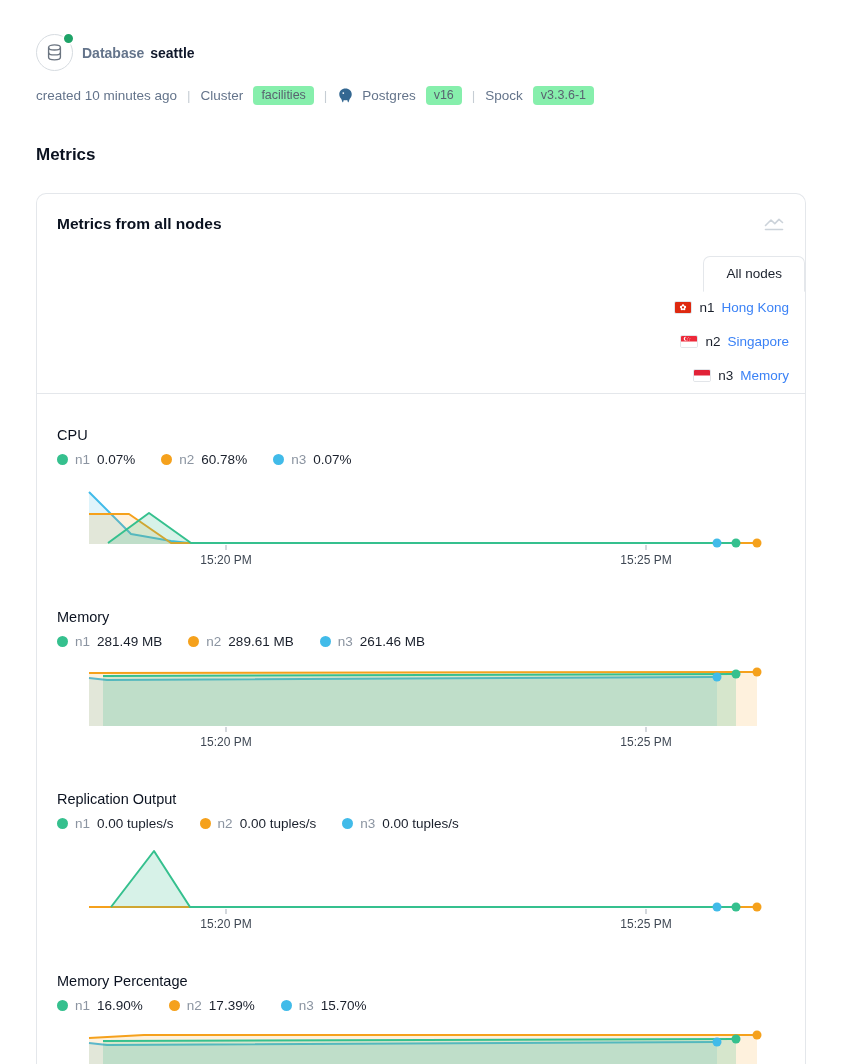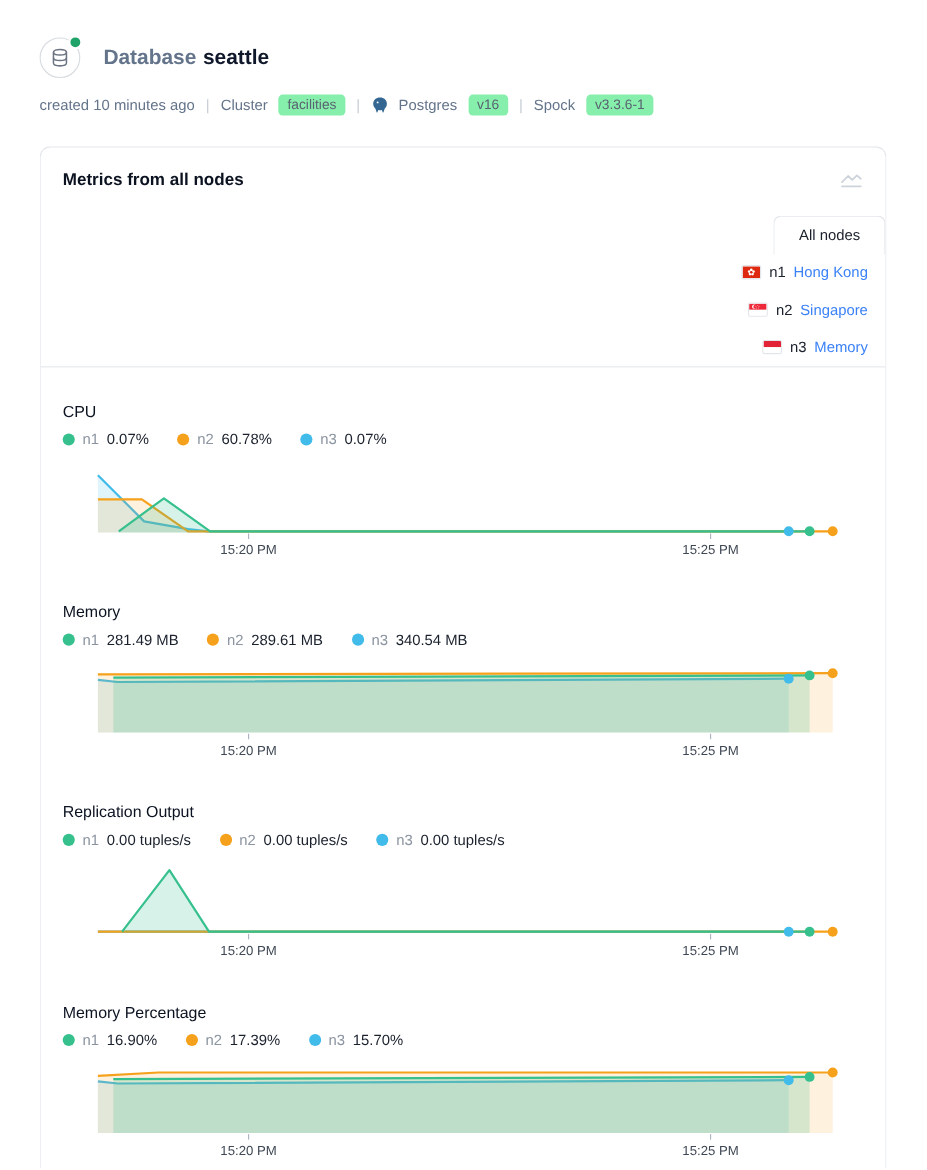--- a/index.html
+++ b/index.html
@@ -10,21 +10,21 @@
     color:#111827;
   }
   .page { padding:34px 37px 0 36px; }
 
   
   .title-row { display:flex; align-items:center; position:relative; }
   .avatar { position:relative; width:37px; height:37px; border:1px solid #d7dce1; border-radius:50%;
             display:flex; align-items:center; justify-content:center; background:#fff; }
   .status-dot { position:absolute; top:-3px; right:-3px; width:13px; height:13px; border-radius:50%;
                 border:2px solid #fff; }
-  .title-text { margin-left:21px; font-size:19px; }
+  .title-text { margin-left:9px; font-size:14px; }
   .type-label { color:#64748b; font-weight:600; }
   .db-name { color:#0f172a; font-weight:700; margin-left:6px; }
   .actions-btn { position:absolute; right:0; top:1px; display:flex; align-items:center; gap:9px;
                  background:#fff; border:1px solid #ccd3da; border-radius:8px; height:36px;
                  padding:0 15px; font-family:inherit; font-size:14px; font-weight:700; color:#111827; cursor:pointer; }
   .meta-row { display:flex; align-items:center; gap:10px; margin-top:15px; font-size:13.5px; color:#64748b; }
   .meta-sep { color:#c6cdd4; }
   .badge { background:#86efac; color:#596270; border-radius:4px; padding:2px 8px 3px; font-size:12.5px; }
   .pg-icon { display:inline-flex; margin-right:-2px; }
 
@@ -92,20 +92,21 @@
         <circle cx="8.9" cy="8.6" r="1.25" fill="#ffffff"></circle>
       </svg>
     </span>
     <span>Postgres</span>
     <span class="badge">v16</span>
     <span class="meta-sep">|</span>
     <span>Spock</span>
     <span class="badge">v3.3.6-1</span>
   </div>
 
+  <h2 class="metrics-heading">Metrics</h2>
 
   <section class="card">
     <div class="card-header">
       <h3 class="card-title">Metrics from all nodes</h3>
       <span class="spark-icon">
         <svg width="22" height="17" viewBox="0 0 22 17" fill="none" stroke="#ccd3da" stroke-width="1.6" stroke-linecap="round" stroke-linejoin="round">
           <path d="M2.5 9.5L8 4l3.8 3.6L16 3.4l3.5 3.1"></path>
           <path d="M2.5 13.5h17"></path>
         </svg>
       </span>
@@ -204,21 +205,21 @@
               <span class="legend-value">281.49 MB</span>
             </span>
             <span class="legend-item">
               <span class="legend-dot" style="background: rgb(245, 161, 28);"></span>
               <span class="legend-node">n2</span>
               <span class="legend-value">289.61 MB</span>
             </span>
             <span class="legend-item">
               <span class="legend-dot" style="background: rgb(65, 187, 233);"></span>
               <span class="legend-node">n3</span>
-              <span class="legend-value">340.54 MB</span>
+              <span class="legend-value">261.46 MB</span>
             </span>
           </div>
           <div class="chart-wrap">
             <svg width="668" height="60" viewBox="0 0 668 60">
               <path d="M0,12 L18,14 L628,11 L628,60 L0,60 Z" fill="#41bbe9" fill-opacity="0.17"></path>
               <path d="M0,12 L18,14 L628,11" fill="none" stroke="#41bbe9" stroke-width="2" stroke-linejoin="round"></path>
               <path d="M0,7 L668,6 L668,60 L0,60 Z" fill="#f5a11c" fill-opacity="0.15"></path>
               <path d="M0,7 L668,6" fill="none" stroke="#f5a11c" stroke-width="2" stroke-linejoin="round"></path>
               <path d="M14,10 L647,8 L647,60 L14,60 Z" fill="#35c08e" fill-opacity="0.2"></path>
               <path d="M14,10 L647,8" fill="none" stroke="#35c08e" stroke-width="2" stroke-linejoin="round"></path>

